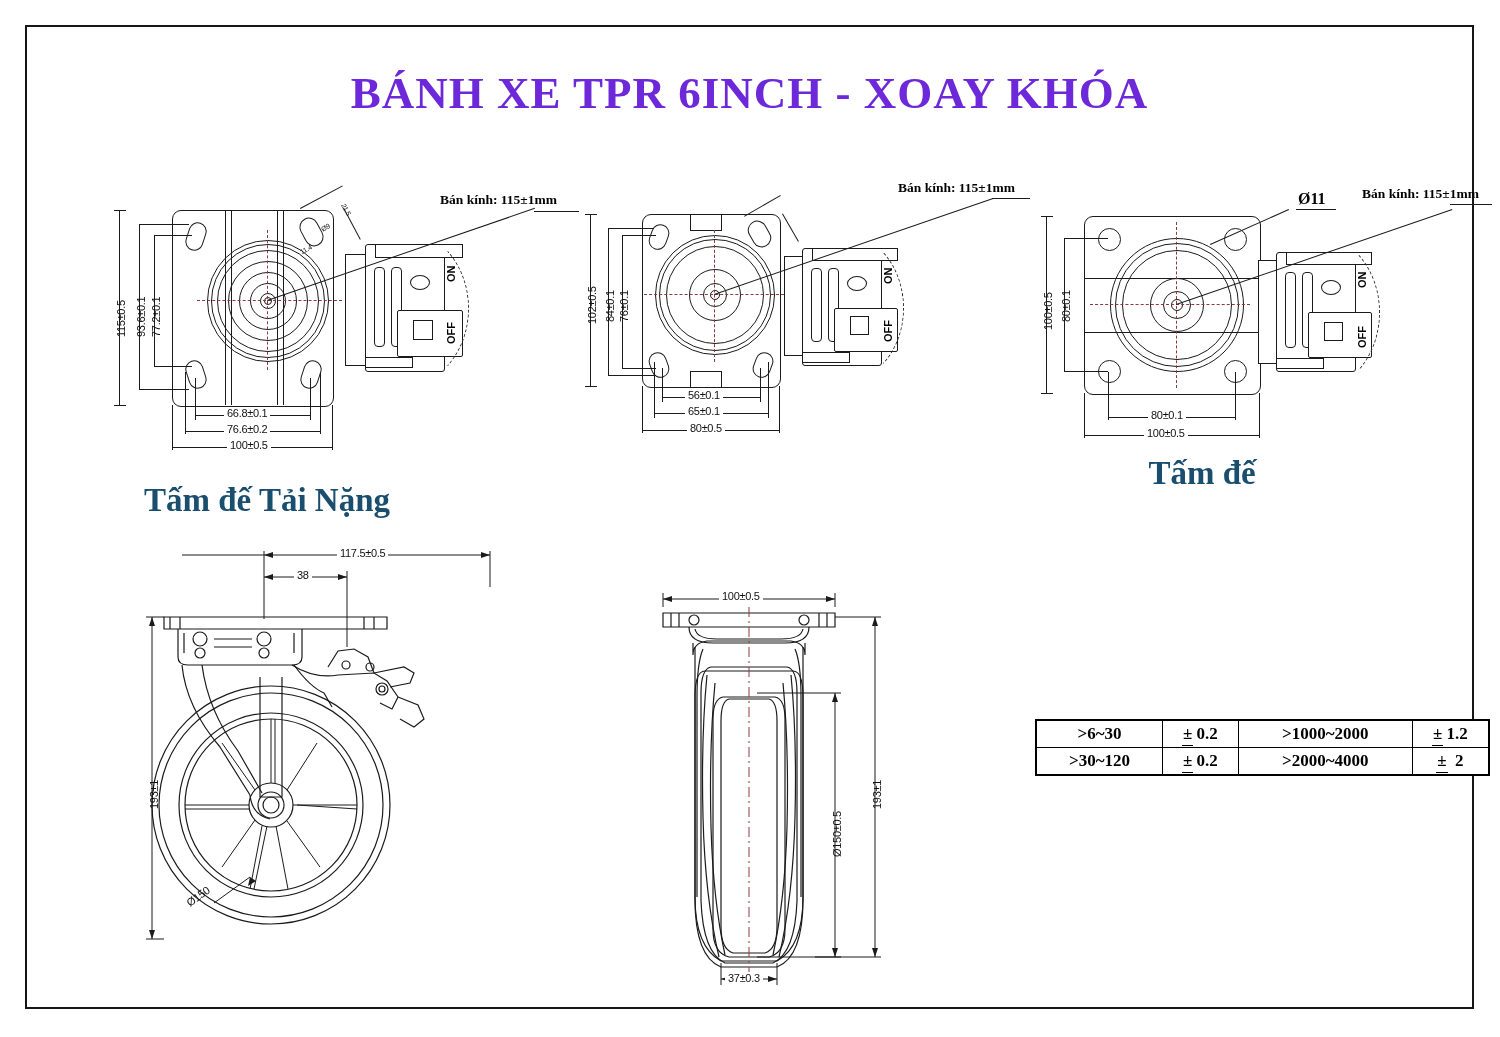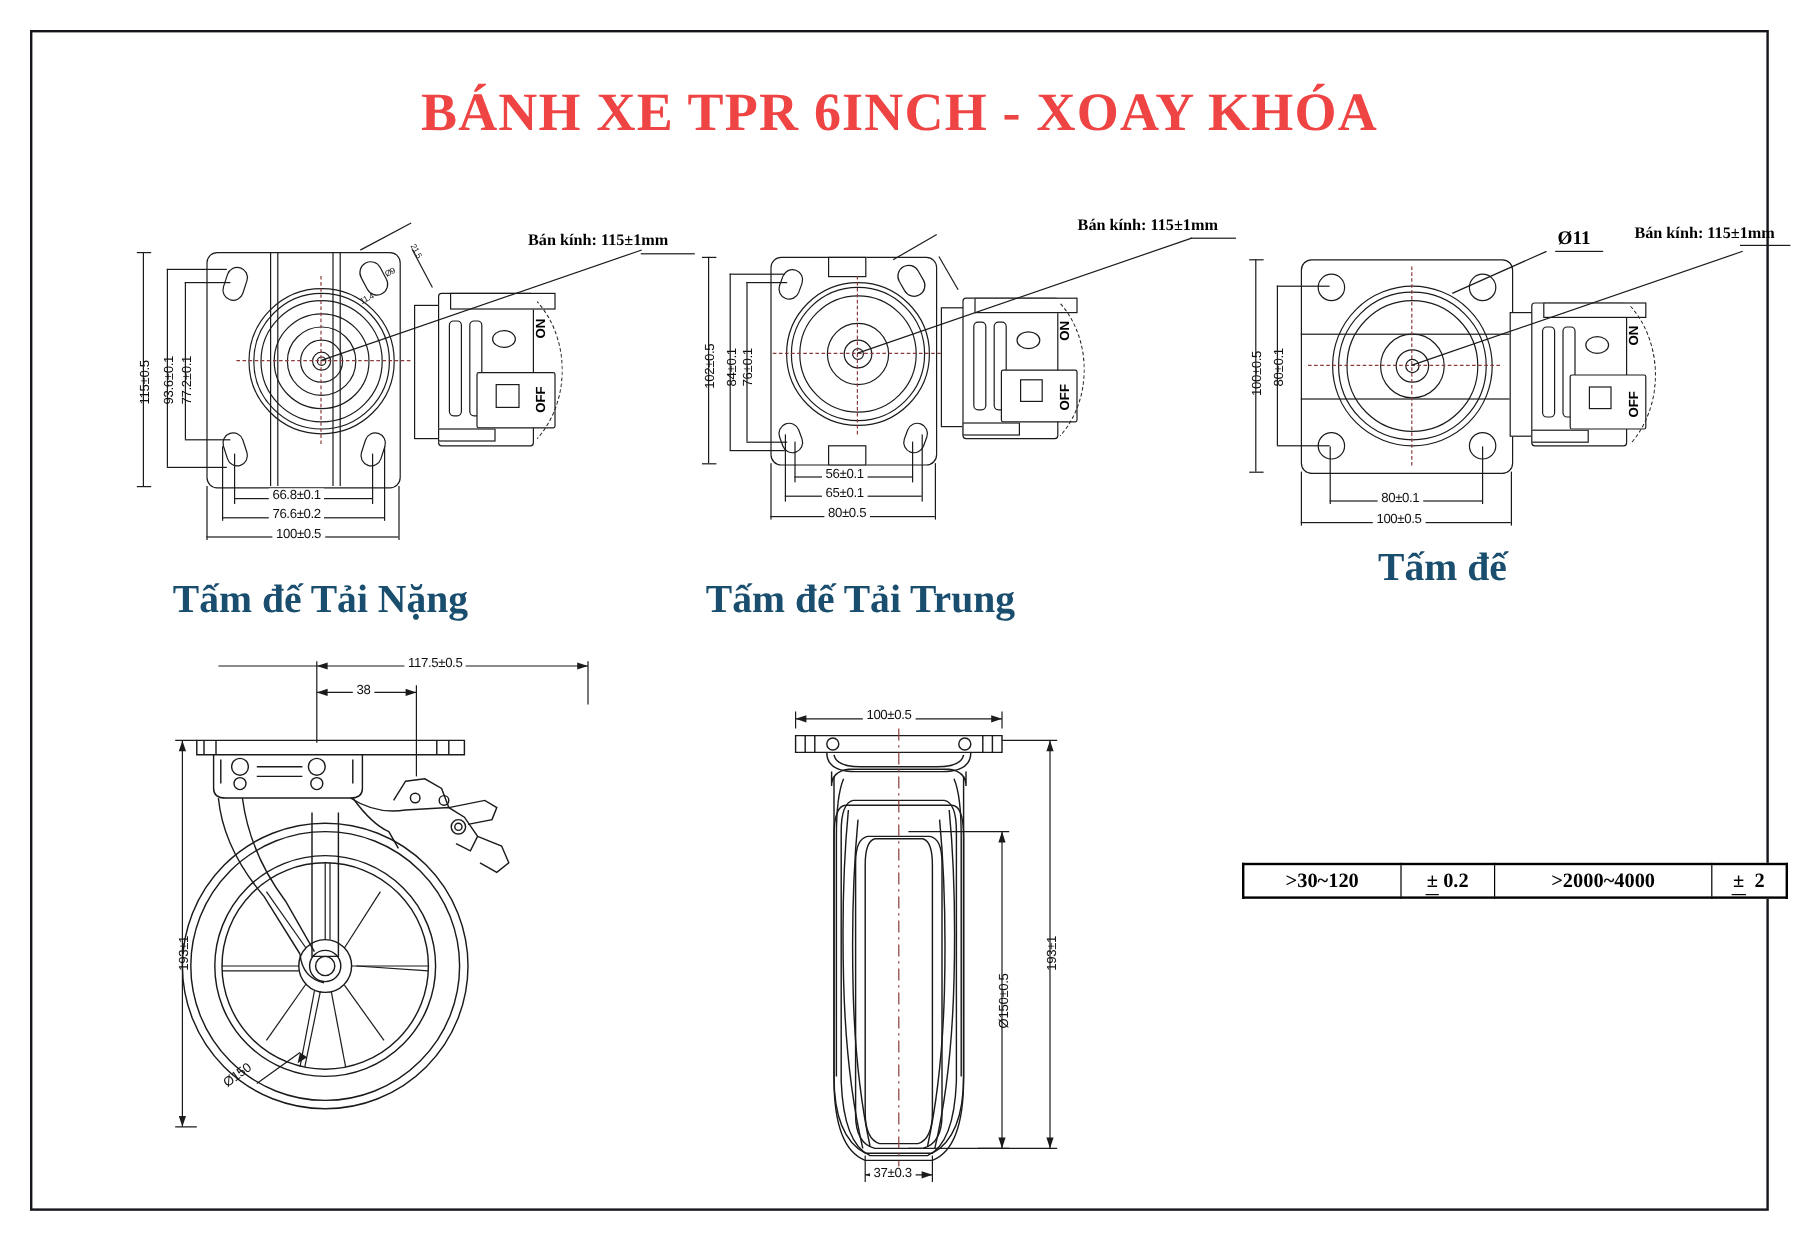--- a/index.html
+++ b/index.html
@@ -5,21 +5,21 @@
   html,body{margin:0;padding:0;background:#ffffff;}
   body{width:1500px;height:1037px;position:relative;overflow:hidden;
        font-family:"Liberation Serif",serif;}
 
   #frame{position:absolute;left:25px;top:25px;width:1449px;height:984px;
          border:2px solid #15151c;box-sizing:border-box;background:#fff;}
 
   
   #title{position:absolute;left:0;top:40px;width:100%;text-align:center;
          font-family:"Liberation Serif",serif;font-weight:bold;font-size:45px;
-         letter-spacing:1px;color:#ef4444;white-space:nowrap;}
+         letter-spacing:1px;color:#6d28d9;white-space:nowrap;}
 
   
   .caption{position:absolute;font-family:"Liberation Serif",serif;font-weight:bold;
            color:#1a4e6e;text-align:center;line-height:1.12;}
 
   
   .dwg{position:absolute;}
   .ln{position:absolute;background:#1b1b1b;}
   .h{height:1px;}
   .v{width:1px;}
@@ -214,21 +214,20 @@
     <div class="ln v" style="left:188px;top:186px;height:34px;"></div>
     <div class="ln v" style="left:82px;top:180px;height:56px;"></div>
     <div class="ln v" style="left:196px;top:180px;height:56px;"></div>
     <div class="ln v" style="left:70px;top:204px;height:47px;"></div>
     <div class="ln v" style="left:207px;top:204px;height:47px;"></div>
     <div class="dim" style="left:113px;top:207px;background:#fff;padding:0 3px;">56±0.1</div>
     <div class="dim" style="left:113px;top:223px;background:#fff;padding:0 3px;">65±0.1</div>
     <div class="dim" style="left:115px;top:240px;background:#fff;padding:0 3px;">80±0.5</div>
   </div>
 
-  <div class="caption" style="left:510px;top:455px;width:360px;font-size:33px;">Tấm đế Tải Trung</div>
 
   <div class="dwg" style="left:1005px;top:155px;width:460px;height:290px;">
 
     <div class="plate" style="left:52px;top:34px;width:175px;height:177px;"></div>
 
     <div class="circ" style="left:66px;top:46px;width:21px;height:21px;"></div>
     <div class="circ" style="left:192px;top:46px;width:21px;height:21px;"></div>
     <div class="circ" style="left:66px;top:178px;width:21px;height:21px;"></div>
     <div class="circ" style="left:192px;top:178px;width:21px;height:21px;"></div>
 
@@ -441,20 +440,26 @@
 
     <div class="dim" style="left:92px;top:23px;background:#fff;padding:0 3px;">100±0.5</div>
     <div class="dim dimv" style="left:204px;top:290px;">Ø150±0.5</div>
     <div class="dim dimv" style="left:244px;top:242px;">193±1</div>
     <div class="dim" style="left:98px;top:405px;background:#fff;padding:0 3px;">37±0.3</div>
   </div>
 
   <table id="tol-table">
     <tbody>
     <tr>
+      <td class="cell">&gt;6~30</td>
+      <td class="pm"><span class="pmsym">±</span>&nbsp;<span>0.2</span></td>
+      <td class="cell">&gt;1000~2000</td>
+      <td class="pm"><span class="pmsym">±</span>&nbsp;<span>1.2</span></td>
+    </tr>
+    <tr>
       <td class="cell">&gt;30~120</td>
       <td class="pm"><span class="pmsym">±</span>&nbsp;<span>0.2</span></td>
       <td class="cell">&gt;2000~4000</td>
       <td class="pm"><span class="pmsym">±</span>&nbsp;&nbsp;<span>2</span></td>
     </tr>
   </tbody>
     </table>
 
 </div>
 

